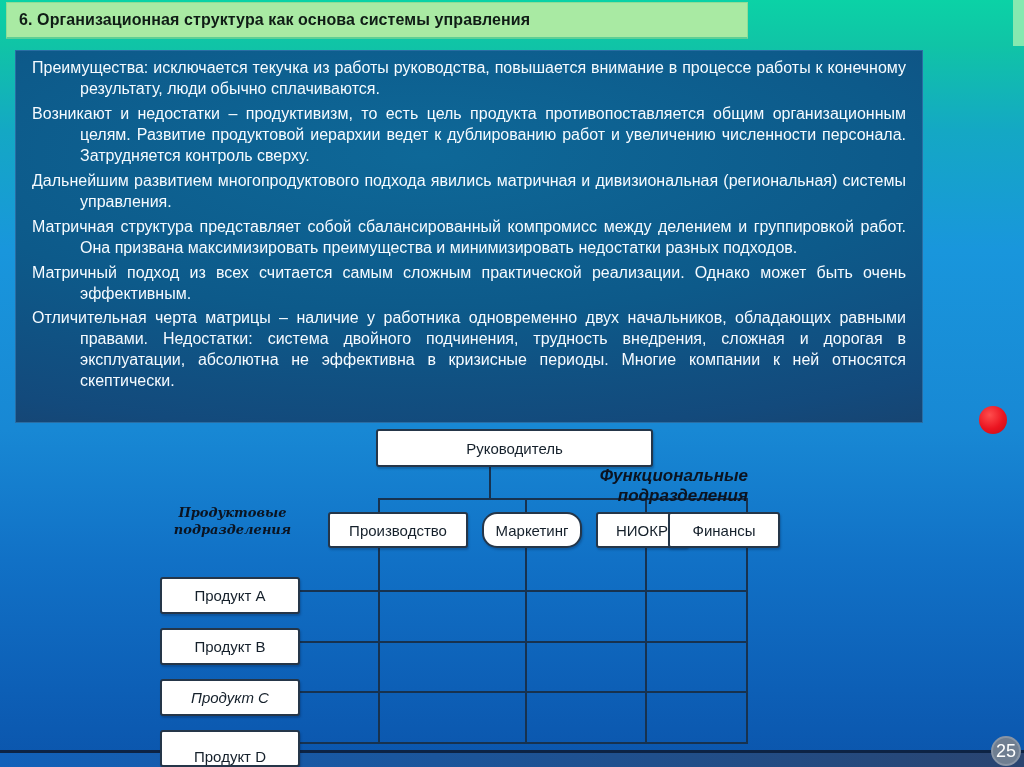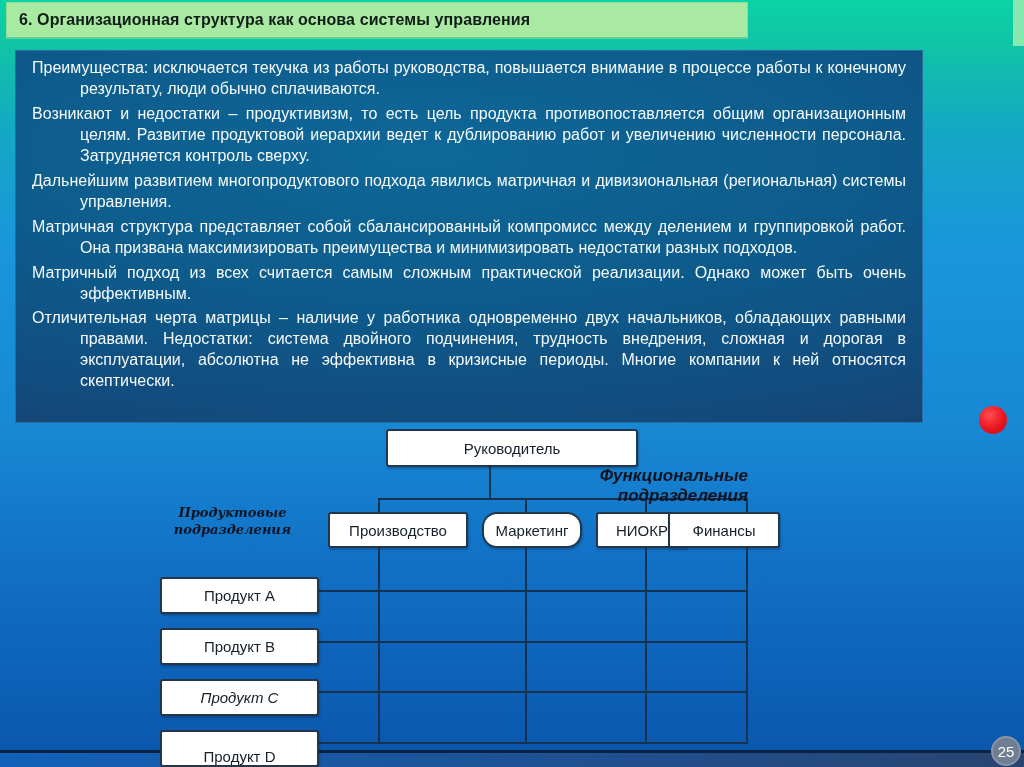--- a/index.html
+++ b/index.html
@@ -40,58 +40,58 @@
   }
   
   .dbox{
     position:absolute;box-sizing:border-box;background:#ffffff;
     border:2px solid #253649;border-radius:3px;
     display:flex;align-items:center;justify-content:center;
     font-size:15px;color:#15202b;box-shadow:1px 2px 2px rgba(0,20,50,.25);
     z-index:3;
   }
   .gline{position:absolute;background:#17324f;z-index:2;}
-  .root-box{left:386px;top:429px;width:252px;height:38px;}
+  .root-box{left:376px;top:429px;width:277px;height:38px;}
   .stem{left:489px;top:466px;width:2px;height:33px;}
   .connector{left:378px;top:498px;width:370px;height:2px;}
   .v1{left:378px;top:498px;width:2px;height:246px;}
   .v2{left:525px;top:498px;width:2px;height:246px;}
   .v3{left:645px;top:498px;width:2px;height:246px;}
   .v4{left:746px;top:498px;width:2px;height:246px;}
   .h1{left:300px;top:590px;width:448px;height:2px;}
   .h2{left:300px;top:641px;width:448px;height:2px;}
   .h3{left:300px;top:691px;width:448px;height:2px;}
   .h4{left:300px;top:742px;width:448px;height:2px;}
   .fbox{top:512px;height:36px;}
   .f0{left:328px;width:140px;}
   .f1{left:482px;width:100px;border-radius:15px;}
   .f2{left:596px;width:92px;}
   .f3{left:668px;width:112px;}
-  .pbox{left:160px;width:159px;height:37px;z-index:6;}
+  .pbox{left:160px;width:140px;height:37px;z-index:6;}
   .p0{top:577px;} .p1{top:628px;} .p2{top:679px;font-style:italic;} .p3{top:730px;align-items:flex-end;}
   .func-label{
     position:absolute;left:498px;top:466px;width:250px;text-align:right;
     font-style:italic;font-weight:600;font-size:17px;color:#0b1320;z-index:3;
   }
   .prod-label{
     position:absolute;left:170px;top:505px;width:125px;text-align:center;
     font-family:"DejaVu Serif","Liberation Serif",serif;
     font-style:italic;font-weight:600;font-size:13px;line-height:1.3;color:#0b1320;z-index:3;
   }
   
   .footer-band{
     position:absolute;left:0;top:750px;width:1024px;height:17px;z-index:4;box-sizing:border-box;
     background:linear-gradient(90deg,#1161ba 0%,#25497c 85%,#2a4470 100%);
     border-top:3px solid #0d2344;
   }
   .page-badge{
     position:absolute;left:991px;top:736px;width:30px;height:30px;border-radius:50%;
     background:#6f7e91;border:2px solid #8995a5;box-sizing:border-box;
     display:flex;align-items:center;justify-content:center;
-    color:#ffffff;font-size:15px;z-index:7;
+    color:#ffffff;font-size:18px;z-index:7;
   }
 </style>
 </head>
 <body>
 
 <div id="slide">
 
   <div class="corner-accent"></div>
 
   <div class="title-bar">

